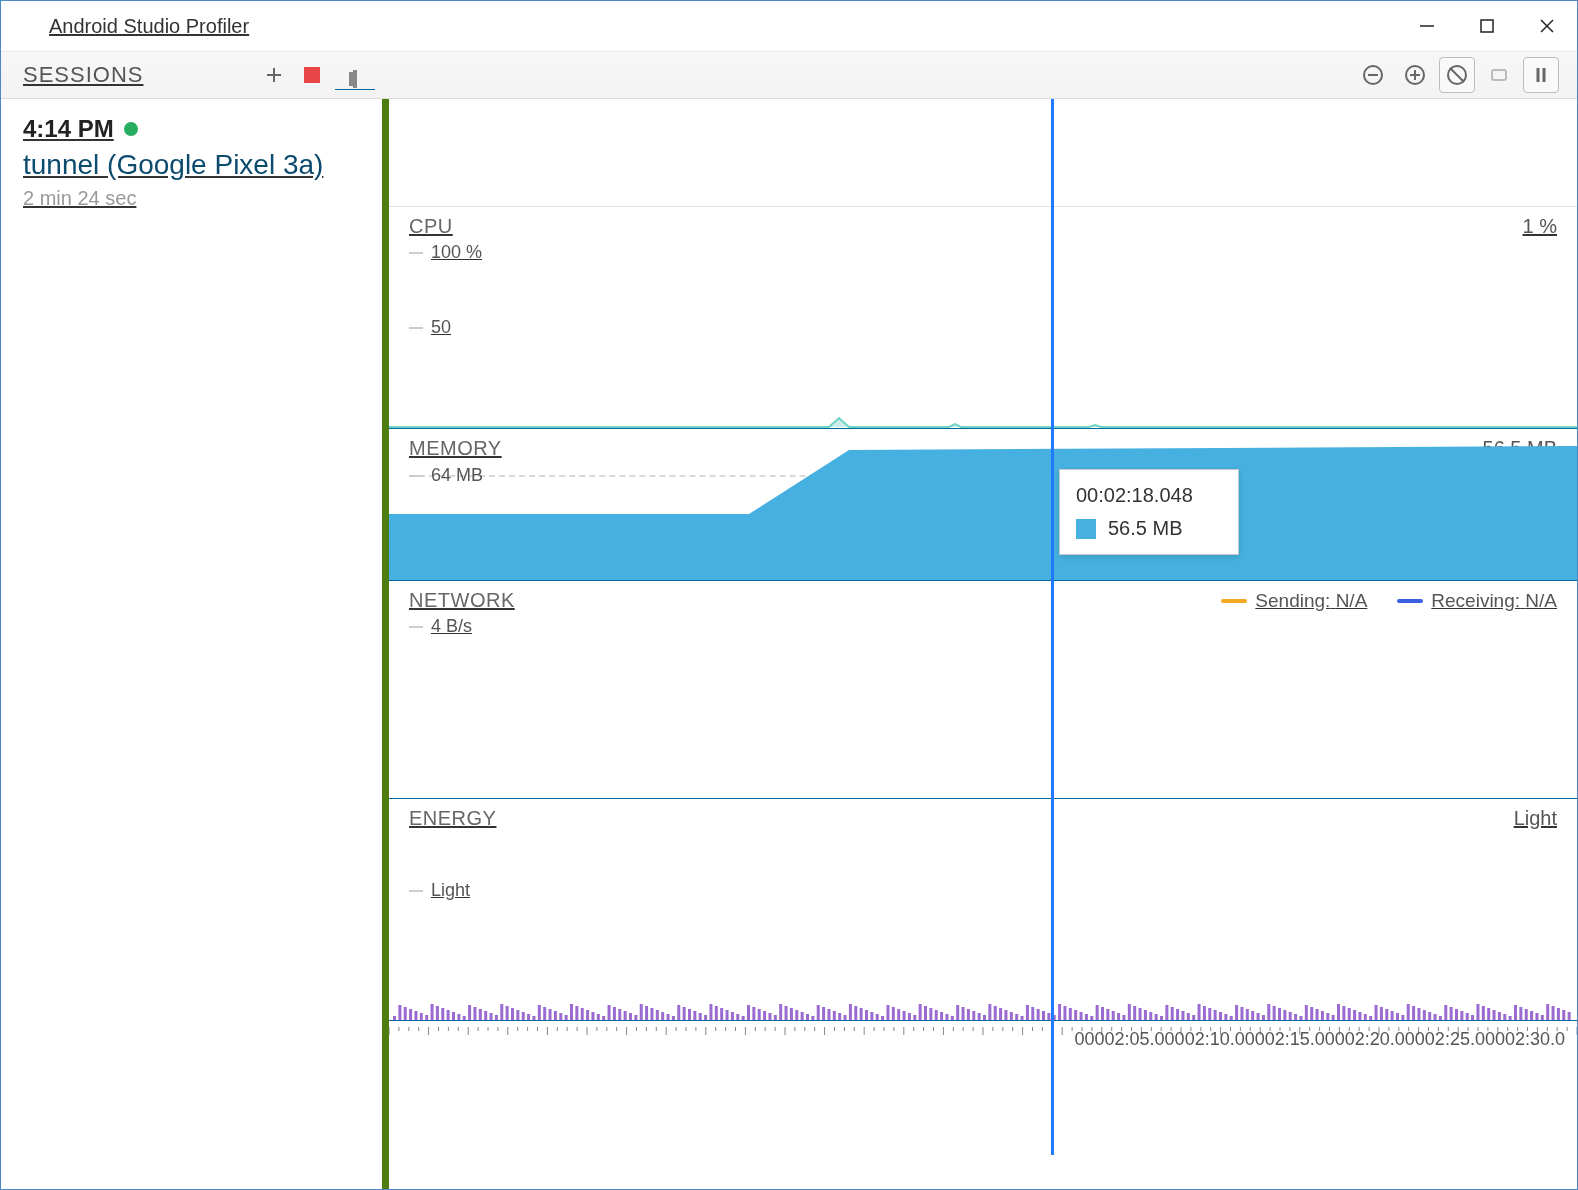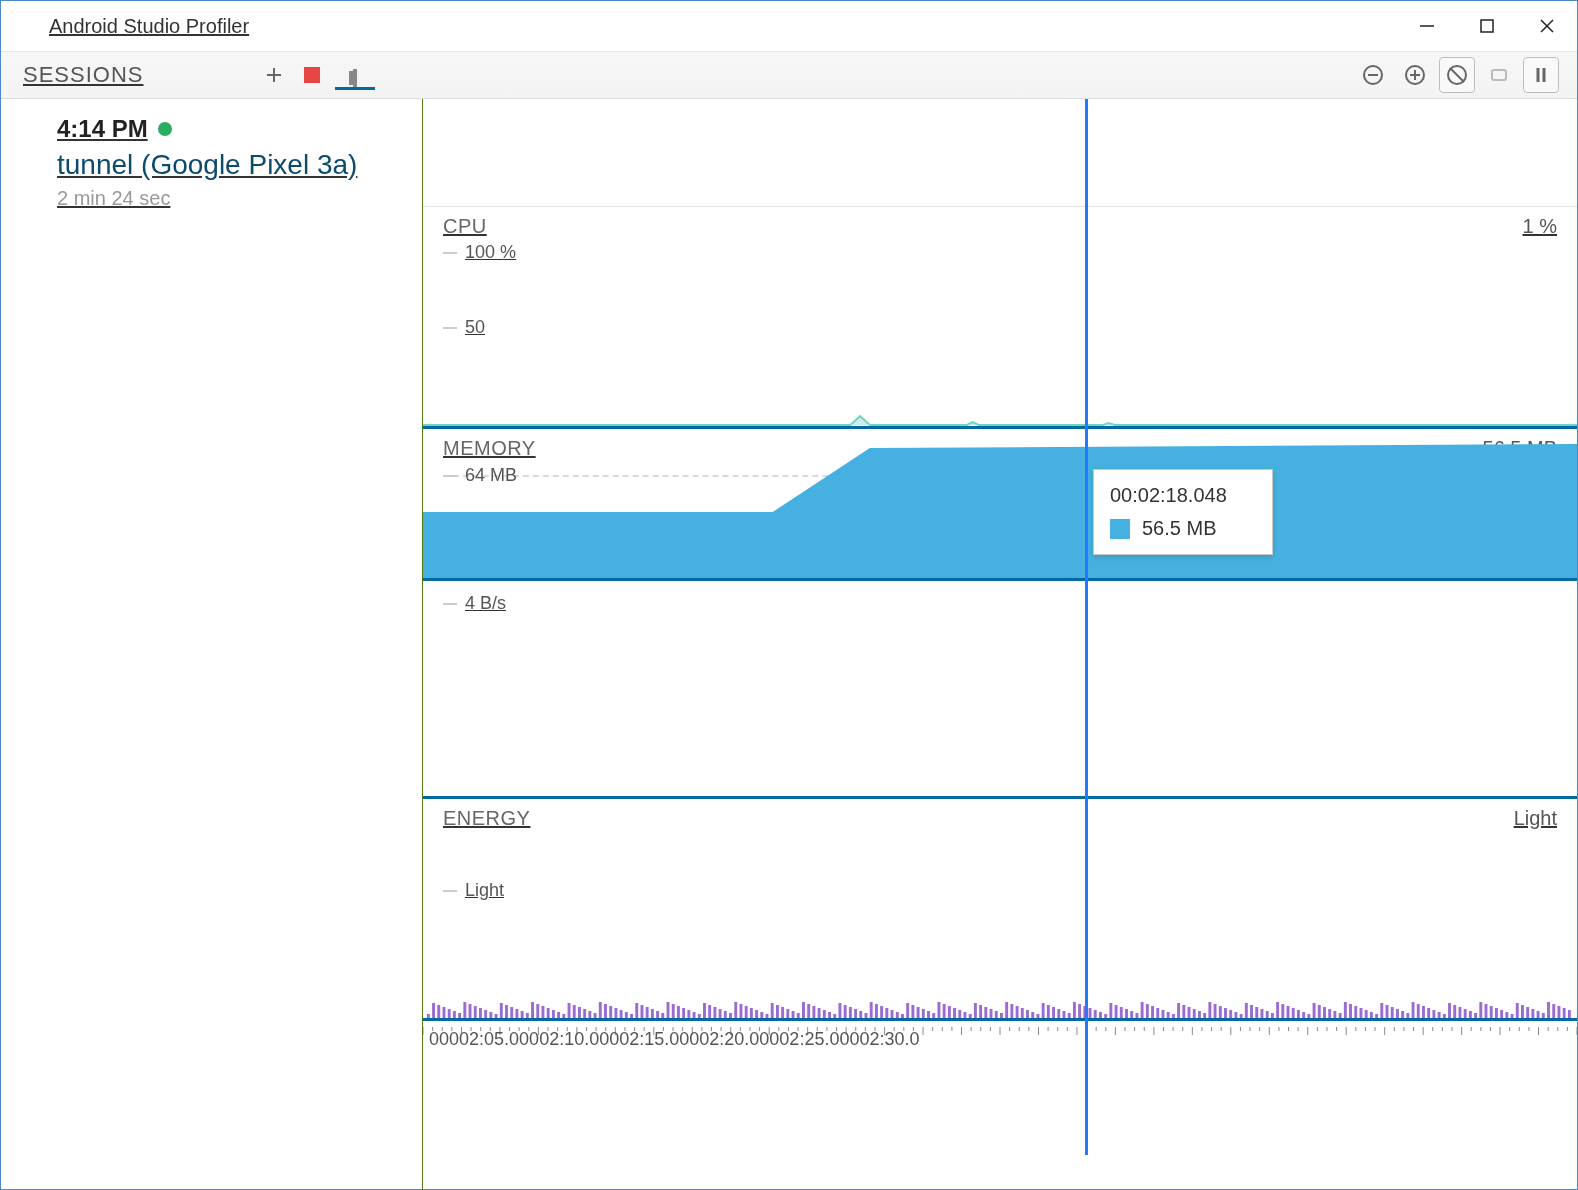--- a/index.html
+++ b/index.html
@@ -24,30 +24,30 @@
   .sess-btn.panel div::before { content:""; position:absolute; right:0; top:0; bottom:0; width:6px; background:#888; }
   .toolbar .spacer { flex: 1; }
   .toolbar .rightbtns { display: flex; gap: 6px; padding-right: 18px; align-items: center; }
   .rbtn { width: 36px; height: 36px; display: flex; align-items: center; justify-content: center; border-radius: 4px; }
   .rbtn.boxed { border: 1px solid #bdbdbd; background: #f9f9f9; }
   .rbtn svg { stroke: #666; stroke-width: 2; fill: none; }
   .rbtn.disabled svg { stroke: #bbb; }
 
   
   .body { flex: 1; display: flex; min-height: 0; }
-  .sidebar { width: 388px; border-right: 1px solid #4d7c0f; background: #fff; padding: 16px 22px; margin-left: 34px; }
+  .sidebar { width: 388px; border-right: 7px solid #4d7c0f; background: #fff; padding: 16px 22px; }
   .sess-time-row { display: flex; align-items: center; gap: 10px; }
   .sess-time { font-size: 24px; font-weight: 600; color: #222; }
   .sess-dot { width: 14px; height: 14px; background: #27ae60; border-radius: 50%; }
   .sess-device { font-size: 28px; color: #0c4a6e; margin-top: 6px; }
   .sess-dur { font-size: 20px; color: #999; margin-top: 6px; }
 
   .charts { flex: 1; display: flex; flex-direction: column; min-width: 0; position: relative; }
   .blank-top { height: 108px; border-bottom: 1px solid #e2e2e2; }
-  .panel { border-bottom: 3px solid #0369a1; position: relative; padding: 8px 20px 0 20px; }
+  .panel { border-bottom: 1px solid #0369a1; position: relative; padding: 8px 20px 0 20px; }
   .panel .hdr { display: flex; align-items: center; font-size: 20px; color: #666; }
   .panel .hdr .ptitle { flex: 1; letter-spacing: .5px; }
   .panel .hdr .pval { color: #555; font-size: 20px; }
   .panel .scale { display: flex; align-items: center; font-size: 18px; color: #555; gap: 8px; margin-top: 4px; }
   .tick-mark { width: 14px; height: 2px; background: #ccc; }
   .panel-cpu { height: 222px; }
   .panel-mem { height: 152px; }
   .panel-net { height: 218px; }
   .panel-energy { height: 222px; }
   .timeaxis { height: 34px; position: relative; }
@@ -63,21 +63,21 @@
   .playhead { position:absolute; top:0; bottom:34px; width:3px; background:#2079ff; left:662px; z-index:5; }
 
   .tooltip { position:absolute; left:670px; top:370px; width:180px; background:#fff; border:1px solid #c9c9c9; box-shadow:0 2px 6px rgba(0,0,0,.15); padding:14px 16px; z-index:6; font-size:20px; }
   .tooltip .tt-time { color:#333; margin-bottom:10px; }
   .tooltip .tt-row { display:flex; align-items:center; gap:12px; }
   .tooltip .tt-sw { width:20px; height:20px; background:#46b1e1; }
 
   .energy-bars { position:absolute; left:0; right:0; bottom:0; height:30px; }
   .energy-bars svg { width:100%; height:100%; display:block; }
 
-  .timeaxis .tlabels { position:absolute; left:0; right:0; top:8px; display:flex; justify-content:flex-start; font-size:18px; color:#555; padding: 0 3px 0 6px; }
+  .timeaxis .tlabels { position:absolute; left:0; right:0; top:8px; display:flex; justify-content:flex-end; font-size:18px; color:#555; padding: 0 12px 0 6px; }
   .timeaxis .ticks { position:absolute; left:0; right:0; top:0; height:8px; }
   .timeaxis .ticks svg { width:100%; height:8px; }
 
   .cpu-squiggle { position:absolute; left:0; right:0; bottom:0; height:14px; }
   .cpu-squiggle svg { width:100%; height:100%; }
 </style>
 </head>
 <body>
 
 <div class="window">
@@ -217,20 +217,27 @@
             <span>32</span>
         </div>
         <div class="mem-area">
           <svg viewBox="0 0 1188 150" preserveAspectRatio="none">
             <path d="M0 84 L360 84 L460 20 L1188 16 L1188 150 L0 150 Z" fill="#46b1e1"></path>
           </svg>
         </div>
       </div>
 
       <div class="panel panel-net">
+        <div class="hdr">
+          <div class="ptitle">NETWORK</div>
+          <div class="net-legend">
+            <span><span class="swatch" style="background:#f5a623"></span><span>Sending:</span> <span>N/A</span></span>
+            <span><span class="swatch" style="background:#3b5fe0"></span><span>Receiving:</span> <span>N/A</span></span>
+          </div>
+        </div>
         <div class="scale">
             <span class="tick-mark"></span>
             <span>4 B/s</span>
           </div>
       </div>
 
       <div class="panel panel-energy">
         <div class="hdr">
           <div class="ptitle">ENERGY</div>
           <div class="pval">Light</div>

